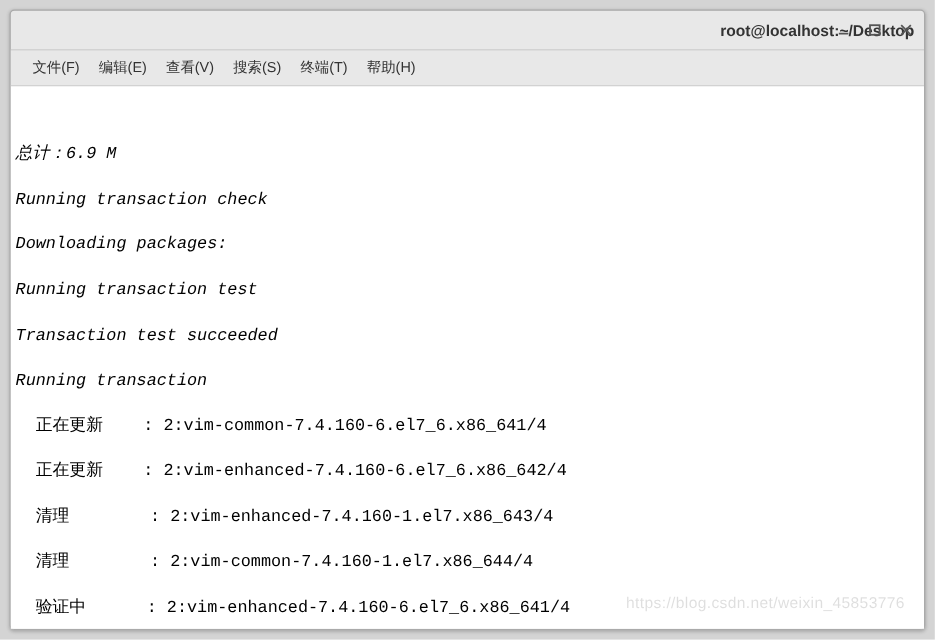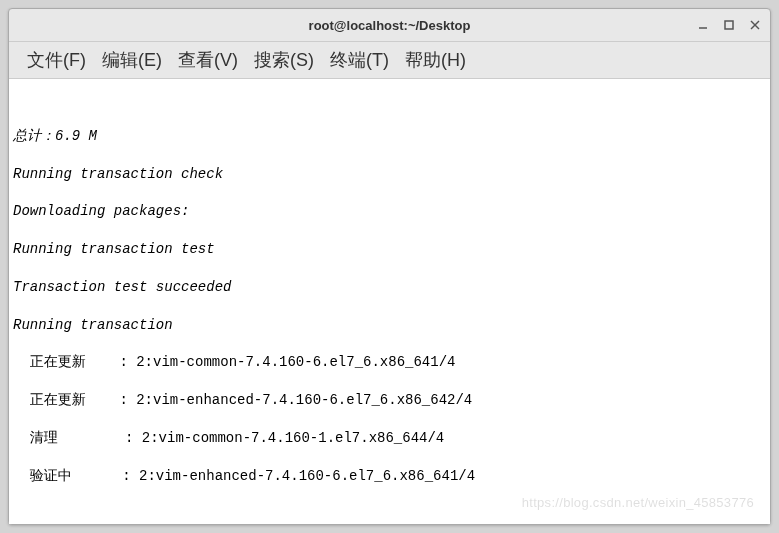--- a/index.html
+++ b/index.html
@@ -16,21 +16,21 @@
       border-radius: 4px;
       width: 100%;
       height: 100%;
       display: flex;
       flex-direction: column;
       box-shadow: 0 1px 3px rgba(0,0,0,0.2);
     }
     .titlebar {
       display: flex;
       align-items: center;
-      justify-content: center;
+      justify-content: flex-end;
       position: relative;
       height: 32px;
       padding: 16px 8px;
       border-bottom: 1px solid #ccc;
     }
     .title {
       font-weight: bold;
       font-size: 13px;
       color: #333;
     }
@@ -48,21 +48,21 @@
       align-items: center;
       justify-content: center;
       cursor: pointer;
       color: #555;
     }
     .win-btn svg { width: 12px; height: 12px; }
     .menubar {
       display: flex;
       gap: 4px;
       padding: 4px 12px;
-      font-size: 18px;
+      font-size: 12px;
       color: #333;
       border-bottom: 1px solid #ccc;
       background: #e8e8e8;
     }
     .menu-item {
       padding: 2px 6px;
       cursor: pointer;
     }
     .terminal {
       flex: 1;
@@ -130,20 +130,21 @@
   <div class="terminal">
 <span class="term-line"></span>
 <span class="term-line">总计：6.9 M</span>
 <span class="term-line">Running transaction check</span>
 <span class="term-line">Downloading packages:</span>
 <span class="term-line">Running transaction test</span>
 <span class="term-line">Transaction test succeeded</span>
 <span class="term-line">Running transaction</span>
 <div class="term-row"><span>  正在更新    : 2:vim-common-7.4.160-6.el7_6.x86_64</span><span>1/4</span></div>
 <div class="term-row"><span>  正在更新    : 2:vim-enhanced-7.4.160-6.el7_6.x86_64</span><span>2/4</span></div>
+<div class="term-row"><span>  清理        : 2:vim-enhanced-7.4.160-1.el7.x86_64</span><span>3/4</span></div>
 <div class="term-row"><span>  清理        : 2:vim-common-7.4.160-1.el7.x86_64</span><span>4/4</span></div>
 <div class="term-row"><span>  验证中      : 2:vim-enhanced-7.4.160-6.el7_6.x86_64</span><span>1/4</span></div>
 
 
 
 <span class="term-line"></span>
 
 
 <span class="term-line"></span>
 

